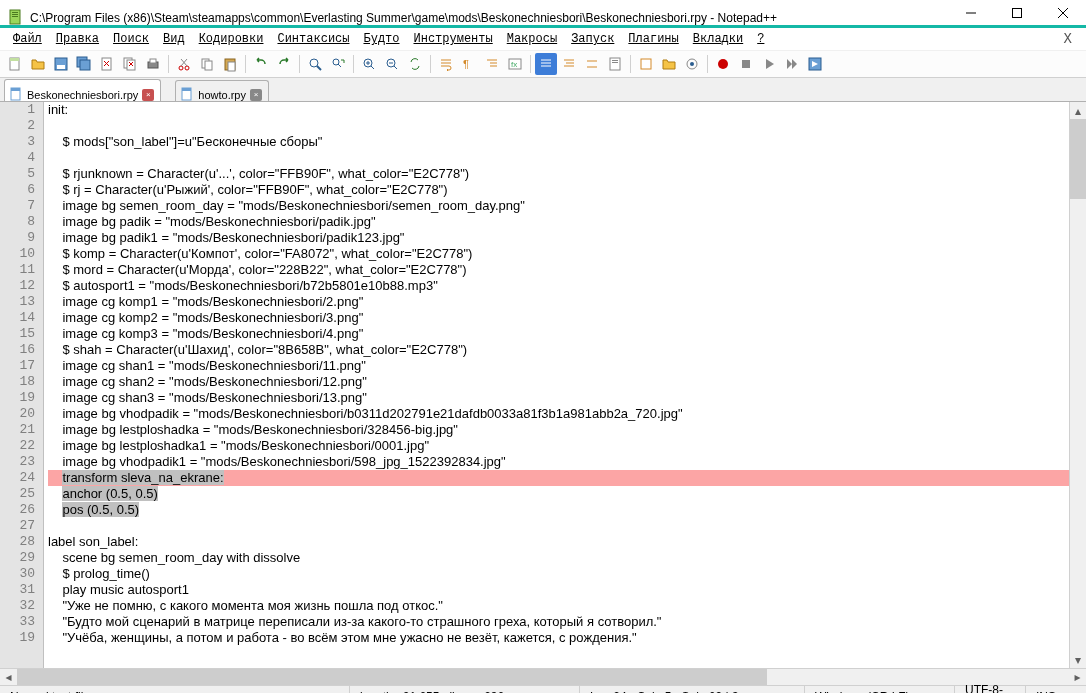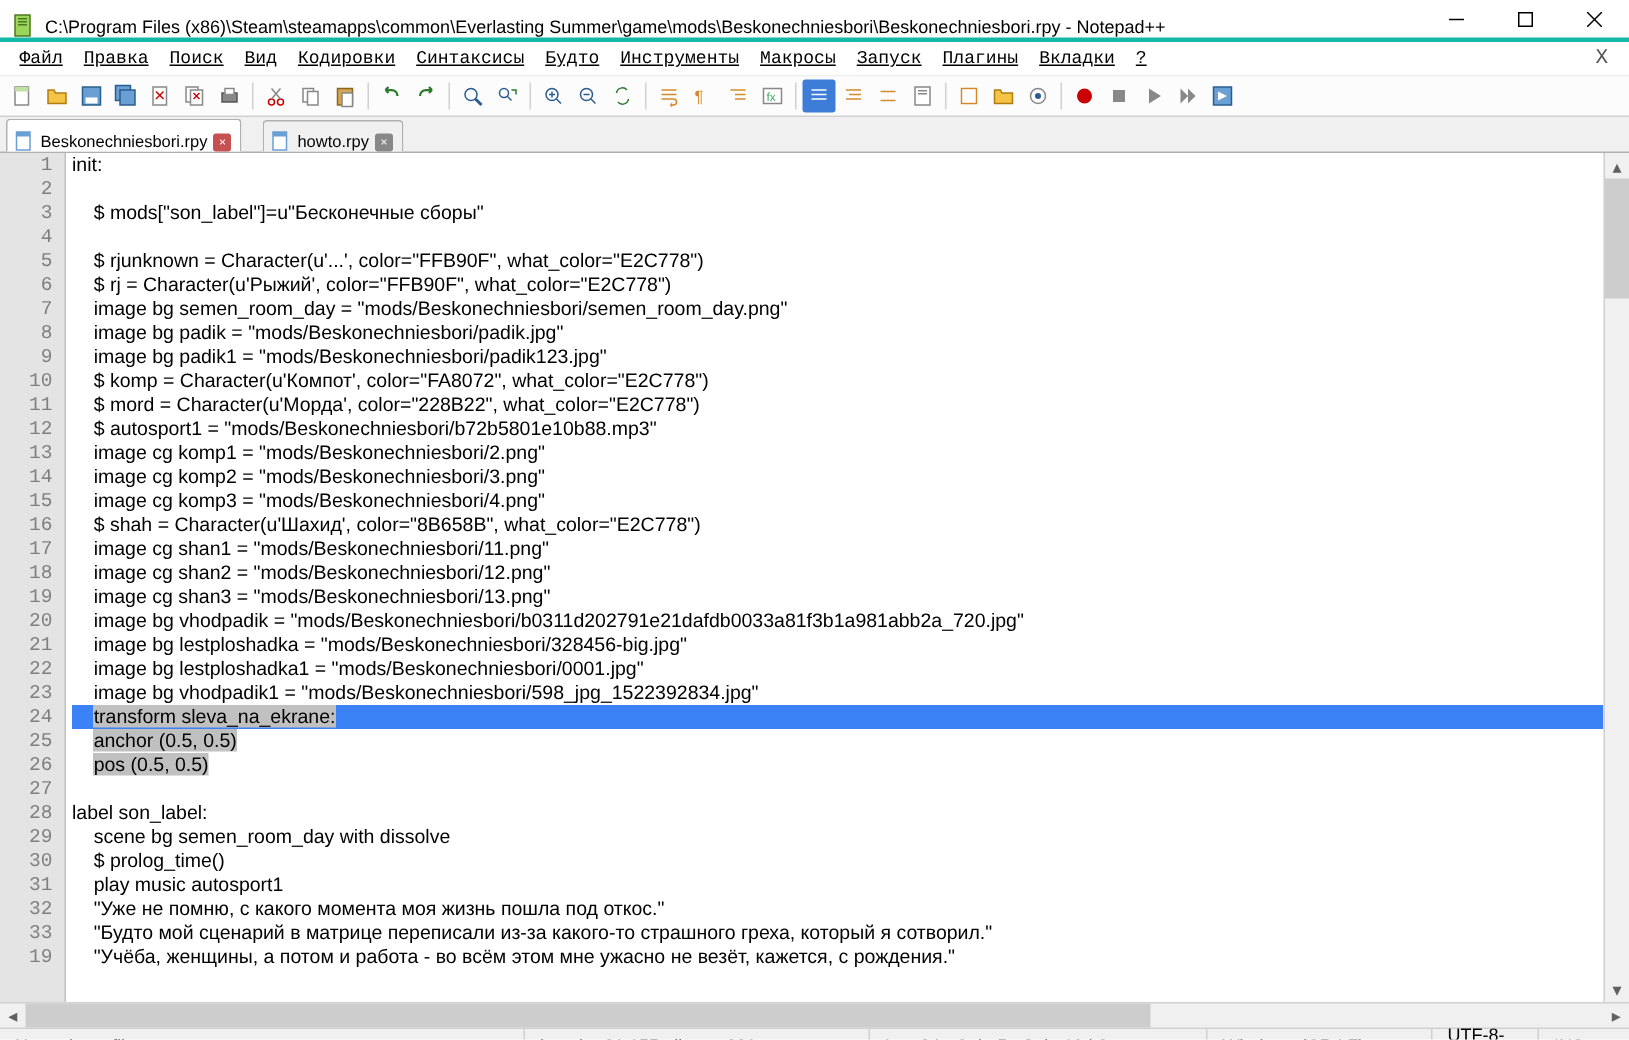--- a/index.html
+++ b/index.html
@@ -21,21 +21,21 @@
 .tab { height:21px; display:flex; align-items:flex-end; padding:0 6px 0 4px; background:#f0f0f0; border:1px solid #b0b0b0; border-bottom:none; border-radius:3px 3px 0 0; margin-right:14px; font-size:11px; gap:4px; }
 .tab.active { background:#fff; height:22px; position:relative; z-index:2; }
 .tab-icon { width:14px; height:14px; }
 .tab-close { width:12px; height:12px; background:#c75050; border-radius:2px; display:flex; align-items:center; justify-content:center; color:#fff; font-size:8px; line-height:1; }
 .tab-close.gray { background:#888; }
 .editor-wrap { display:flex; height:566px; position:relative; }
 .gutter { width:44px; background:#e4e4e4; border-right:1px solid #c0c0c0; font-family:Consolas,"Courier New",monospace; font-size:13px; color:#808080; text-align:right; padding:0 8px 0 0; line-height:16px; }
 .gutter div { height:16px; }
 .code { flex:1; font-family:Liberation Sans, sans-serif; font-size:13px; line-height:16px; white-space:pre; overflow:hidden; padding:0 0 0 4px; position:relative; }
 .code-line { height:16px; }
-.hl-line { background:#3b82f6; }
+.hl-line { background:#fca5a5; }
 .sel { background:#c0c0c0; }
 .vscroll { width:17px; background:#f0f0f0; border-left:1px solid #d0d0d0; position:relative; }
 .vscroll .thumb { position:absolute; left:0; right:0; top:17px; height:80px; background:#cdcdcd; }
 .vscroll .arr { position:absolute; left:0; right:0; height:17px; display:flex; align-items:center; justify-content:center; color:#606060; }
 .vscroll .arr.up { top:0; }
 .vscroll .arr.dn { bottom:0; }
 .hscroll { height:17px; background:#f0f0f0; border-top:1px solid #d0d0d0; display:flex; align-items:center; }
 .hscroll .arr { width:17px; height:17px; display:flex; align-items:center; justify-content:center; color:#606060; }
 .hscroll .track { flex:1; height:100%; position:relative; }
 .hscroll .thumb { position:absolute; top:0; bottom:0; left:0; width:750px; background:#cdcdcd; }

